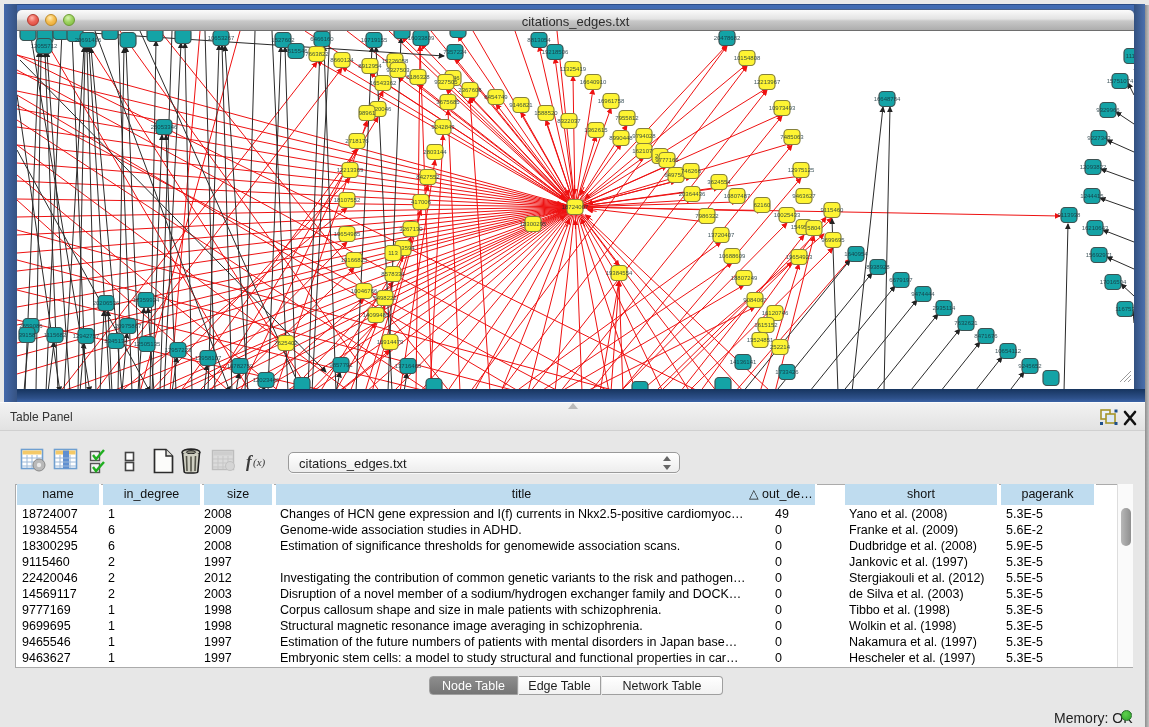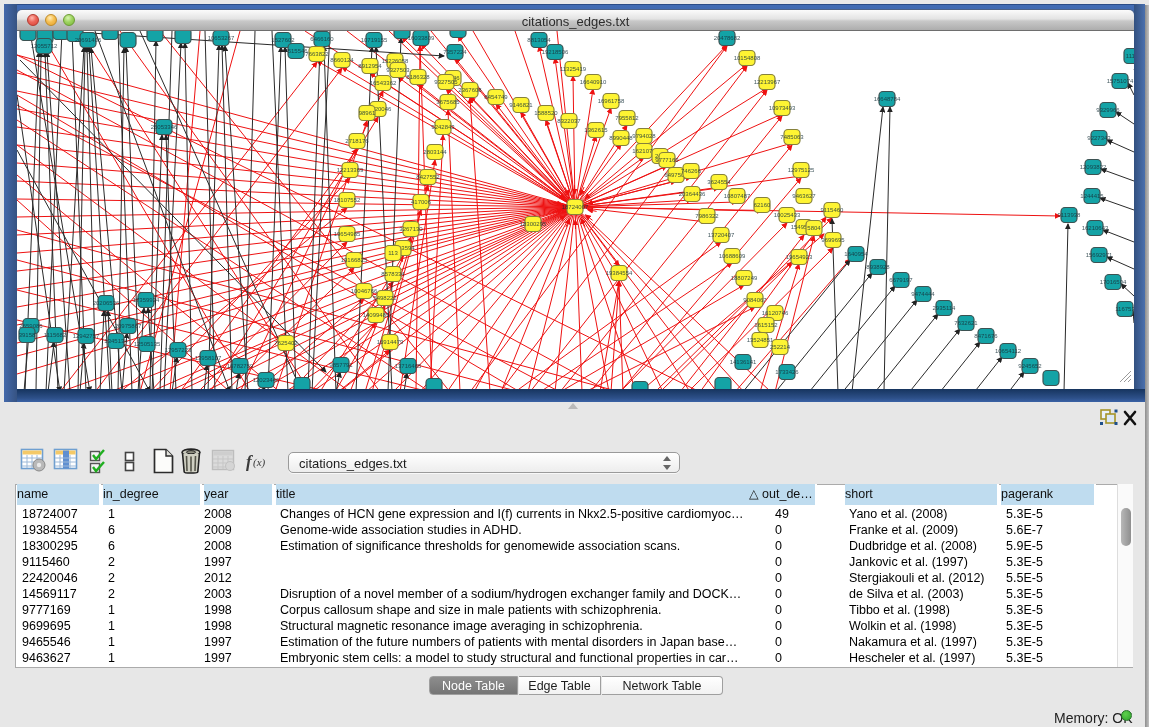--- a/index.html
+++ b/index.html
@@ -7,21 +7,21 @@
 #deskbot{position:absolute;left:4px;top:389px;width:1141px;height:13px;background:linear-gradient(#16345e,#2d5089 70%,#3a62a6)}
 #win{position:absolute;left:17px;top:10px;width:1117px;height:379px}
 #titlebar{position:absolute;left:0;top:0;width:1117px;height:21px;border-radius:5px 5px 0 0;background:linear-gradient(#fbfbfb,#e3e3e3 45%,#c8c8c8 55%,#adadad);border-bottom:1px solid #6e6e6e;box-shadow:0 0 0 1px rgba(90,90,90,.5)}
 #titlebar .t{position:absolute;left:0;right:0;top:3.5px;text-align:center;font-size:13px;color:#2c2c2c}
 .tl{position:absolute;top:4px;width:12px;height:12px;border-radius:50%}
 #canvas{position:absolute;left:0;top:21px;width:1117px;height:358px;background:#fff}
 #tp{position:absolute;left:0;top:402px;width:1145px;height:325px;background:#e7e7e7}
 #tphead{position:absolute;left:0;top:0;width:1145px;height:29px;background:linear-gradient(#f2f2f2,#e2e2e2);border-top:1px solid #fbfbfb;border-bottom:1px solid #d0d0d0}
 #tphead .lbl{position:absolute;left:10px;top:7px;font-size:12px;color:#333}
 #tbl{position:absolute;left:15px;top:484px;width:1118px;height:184px;background:#fff;border:1px solid #ababab}
-.hcell{position:absolute;top:484px;height:21px;background:#bfdcef;font-size:12.5px;color:#111;line-height:21px;border-right:2px solid #fff}
+.hcell{position:absolute;top:484px;height:21px;background:#bfdcef;font-size:12.5px;color:#111;text-align:center;line-height:21px;border-right:2px solid #fff}
 .trow{position:absolute;left:0;width:1117px;height:16px;font-size:12.5px;color:#000}
 .trow span{position:absolute;top:0;line-height:16px;white-space:nowrap}
 #sbar{position:absolute;left:1117px;top:484px;width:16px;height:183px;background:#fafafa;border-left:1px solid #ddd}
 #sthumb{position:absolute;left:2.5px;top:24px;width:10px;height:38px;border-radius:6px;background:linear-gradient(90deg,#b8b8b8,#8e8e8e)}
 .seg{position:absolute;top:676px;height:19px;font-size:12.5px;text-align:center;line-height:19px;border:1px solid #9f9f9f}
 #mem{position:absolute;left:1054px;top:710px;font-size:14px;color:#222}
 #memdot{position:absolute;left:1121px;top:710px;width:11px;height:11px;border-radius:50%;background:radial-gradient(circle at 40% 35%,#5ed04e,#2ea32a);border:1px solid #27722a}
 #redge{position:absolute;left:1145px;top:5px;width:4px;height:722px;background:linear-gradient(90deg,#8d8d8d,#c2c2c2)}
 </style></head>
 <body>
@@ -564,20 +564,23 @@
     <text x="286" y="345.2" font-size="6" text-anchor="middle" fill="#17323a" opacity="0.85">7625402</text>
 <rect x="382.0" y="334.5" width="16" height="15" rx="4" fill="#fef433" stroke="#86813c" stroke-width="1.2"></rect>
     <text x="390" y="344.2" font-size="6" text-anchor="middle" fill="#17323a" opacity="0.85">16914479</text>
 <g stroke="#9a9a9a" stroke-width="1">
       <line x1="1120" y1="382" x2="1131" y2="371"></line>
       <line x1="1124" y1="382" x2="1131" y2="375"></line>
       <line x1="1128" y1="382" x2="1131" y2="379"></line>
     </g>
 </svg>
 <div id="tp">
+  <div id="tphead">
+      <span class="lbl">Table Panel</span>
+    </div>
   <svg width="12" height="6" viewBox="0 0 12 6" style="position:absolute;left:567px;top:1px">
       <path d="M6 0 L11 6 H1 Z" fill="#b9b9b9"></path>
     </svg>
 </div>
 
 <svg width="40" height="18" viewBox="0 0 40 18" style="position:absolute;left:1100px;top:409px">
   <rect x="1" y="1" width="9" height="9" fill="#eaf2fb" stroke="#a59428" stroke-width="1.6"></rect>
   <rect x="6" y="5" width="9" height="9" fill="#dce9f8" stroke="#a59428" stroke-width="1.6"></rect>
   <rect x="14.5" y="0.5" width="3" height="3" fill="#1d4f8b"></rect>
   <rect x="0" y="13" width="3" height="3" fill="#1d4f8b"></rect>
@@ -643,42 +646,42 @@
   <span style="position:absolute;left:10px;top:3px;font-size:13px;color:#1c1c1c">citations_edges.txt</span>
   <svg width="10" height="14" viewBox="0 0 10 14" style="position:absolute;right:7px;top:3px">
     <path d="M5 0 L9 5 H1 Z" fill="#666"></path>
       <path d="M5 14 L1 9 H9 Z" fill="#666"></path>
   </svg>
 </div>
 
 <div id="tbl"></div>
 <div class="hcell" style="left:17px;width:84px">name</div>
 <div class="hcell" style="left:103px;width:99px">in_degree</div>
-<div class="hcell" style="left:204px;width:70px">year</div>
+<div class="hcell" style="left:204px;width:70px">size</div>
 <div class="hcell" style="left:276px;width:493px">title</div>
 <div class="hcell" style="left:745px;width:72px;text-align:left;padding-left:4px">△ out_de…</div>
 <div class="hcell" style="left:845px;width:154px">short</div>
 <div class="hcell" style="left:1001px;width:95px">pagerank</div>
 <div class="trow" style="top:506px">
     <span style="left:22px">18724007</span>
     <span style="left:108px">1</span>
     <span style="left:204px">2008</span>
     <span style="left:280px">Changes of HCN gene expression and I(f) currents in Nkx2.5-positive cardiomyoc…</span>
     <span style="left:775px">49</span>
     <span style="left:849px">Yano et al. (2008)</span>
     <span style="left:1006px">5.3E-5</span>
   </div>
 <div class="trow" style="top:522px">
     <span style="left:22px">19384554</span>
     <span style="left:108px">6</span>
     <span style="left:204px">2009</span>
     <span style="left:280px">Genome-wide association studies in ADHD.</span>
     <span style="left:775px">0</span>
     <span style="left:849px">Franke et al. (2009)</span>
-    <span style="left:1006px">5.6E-7</span>
+    <span style="left:1006px">5.6E-2</span>
   </div>
 <div class="trow" style="top:538px">
     <span style="left:22px">18300295</span>
     <span style="left:108px">6</span>
     <span style="left:204px">2008</span>
     <span style="left:280px">Estimation of significance thresholds for genomewide association scans.</span>
     <span style="left:775px">0</span>
     <span style="left:849px">Dudbridge et al. (2008)</span>
     <span style="left:1006px">5.9E-5</span>
   </div>
@@ -687,20 +690,21 @@
     <span style="left:108px">2</span>
     <span style="left:204px">1997</span>
     <span style="left:775px">0</span>
     <span style="left:849px">Jankovic et al. (1997)</span>
     <span style="left:1006px">5.3E-5</span>
   </div>
 <div class="trow" style="top:570px">
     <span style="left:22px">22420046</span>
     <span style="left:108px">2</span>
     <span style="left:204px">2012</span>
+    <span style="left:280px">Investigating the contribution of common genetic variants to the risk and pathogen…</span>
     <span style="left:775px">0</span>
     <span style="left:849px">Stergiakouli et al. (2012)</span>
     <span style="left:1006px">5.5E-5</span>
   </div>
 <div class="trow" style="top:586px">
     <span style="left:22px">14569117</span>
     <span style="left:108px">2</span>
     <span style="left:204px">2003</span>
     <span style="left:280px">Disruption of a novel member of a sodium/hydrogen exchanger family and DOCK…</span>
     <span style="left:775px">0</span>

